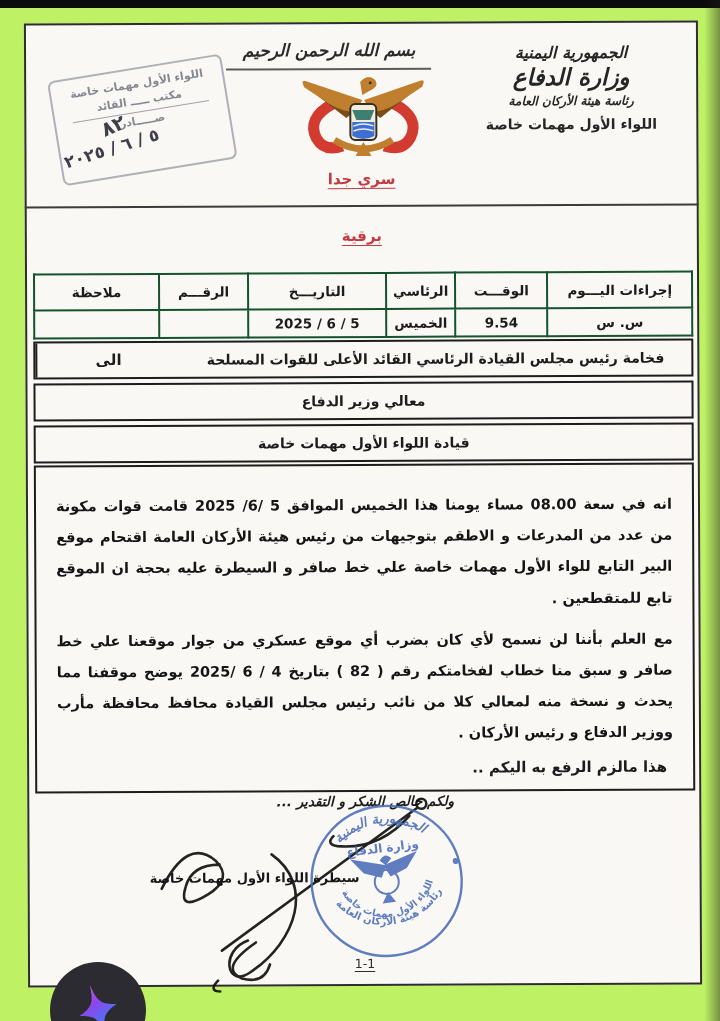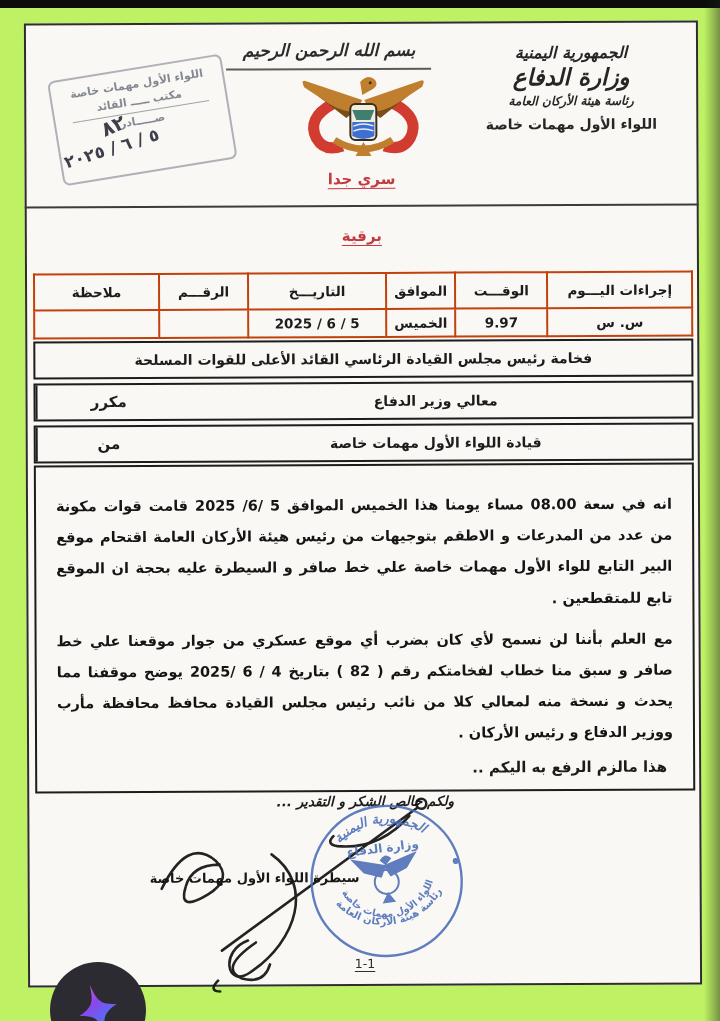--- a/index.html
+++ b/index.html
@@ -44,21 +44,21 @@
        color:var(--secret-red);font-weight:bold;font-size:15px;
        text-decoration:underline;text-underline-offset:4px;}
   .sep-line{position:absolute;left:-2px;right:-2px;top:181px;height:2px;background:#3c3c3c;}
   .doc-type{position:absolute;left:0;right:0;top:203px;text-align:center;
        color:var(--secret-red);font-weight:bold;font-size:15px;
        text-decoration:underline;text-underline-offset:4px;}
 
   
   table.meta{position:absolute;left:6px;top:248px;width:660px;border-collapse:collapse;
        direction:rtl;table-layout:fixed;}
-  table.meta th,table.meta td{border:2px solid #c2410c;text-align:center;
+  table.meta th,table.meta td{border:2px solid #14532d;text-align:center;
        font-weight:bold;font-size:13.5px;}
   table.meta th{height:36px;}
   table.meta td{height:28px;margin-top:32px;}
   .c0{width:22%;} .c1{width:14%;margin-left:35px;} .c2{width:10.5%;} .c3{width:21%;} .c4{width:13.5%;} .c5{width:19%;}
 
   
   .routing-row{position:absolute;left:6px;width:660px;height:38px;border:2px solid #1d1d1d;
        display:flex;flex-direction:row-reverse;direction:rtl;background:transparent;}
   .routing-label{width:22%;border-left:2px solid #1d1d1d;display:flex;align-items:center;
        justify-content:center;font-weight:bold;font-size:15px;}
@@ -139,45 +139,44 @@
 
     <div class="secret">سري جدا</div>
     <div class="sep-line"></div>
     <div class="doc-type">برقية</div>
 
     <table class="meta">
       <tbody>
           <tr>
         <th class="c0">إجراءات اليـــوم</th>
         <th class="c1">الوقـــت</th>
-        <th class="c2">الموافق</th>
+        <th class="c2">الرئاسي</th>
         <th class="c3">التاريـــخ</th>
         <th class="c4">الرقـــم</th>
         <th class="c5">ملاحظة</th>
       </tr>
       <tr>
         <td>س. س</td>
-        <td>9.97</td>
+        <td>9.54</td>
         <td>الخميس</td>
         <td>5 / 6 / 2025</td>
         <td></td>
         <td></td>
       </tr>
     </tbody>
       </table>
 
     <div class="routing-row" style="top:316px;">
+      <div class="routing-label">الى</div>
       <div class="routing-value">فخامة رئيس مجلس القيادة الرئاسي القائد الأعلى للقوات المسلحة</div>
     </div>
     <div class="routing-row" style="top:358px;">
-      <div class="routing-label">مكرر</div>
       <div class="routing-value">معالي وزير الدفاع</div>
     </div>
     <div class="routing-row" style="top:400px;">
-      <div class="routing-label">من</div>
       <div class="routing-value">قيادة اللواء الأول مهمات خاصة</div>
     </div>
 
     <div class="body-box">
       <p>انه في سعة 08.00 مساء يومنا هذا الخميس الموافق 5 /6/ 2025  قامت  قوات مكونة من عدد من المدرعات و الاطقم بتوجيهات من رئيس هيئة الأركان العامة اقتحام موقع البير التابع للواء الأول مهمات خاصة علي خط صافر و السيطرة عليه بحجة ان الموقع تابع للمتقطعين .</p>
       <p>مع العلم بأننا لن نسمح لأي كان بضرب أي موقع عسكري من جوار موقعنا علي خط صافر و سبق منا خطاب لفخامتكم رقم ( 82 )  بتاريخ 4 / 6 /2025 يوضح موقفنا مما يحدث و نسخة منه لمعالي كلا من نائب رئيس مجلس القيادة محافظ محافظة مأرب ووزير الدفاع و رئيس الأركان .</p>
       <div class="closing-line">هذا مالزم الرفع به اليكم  ..</div>
       <div class="thanks-line">ولكم خالص الشكر و التقدير ...</div>
     </div>
 

